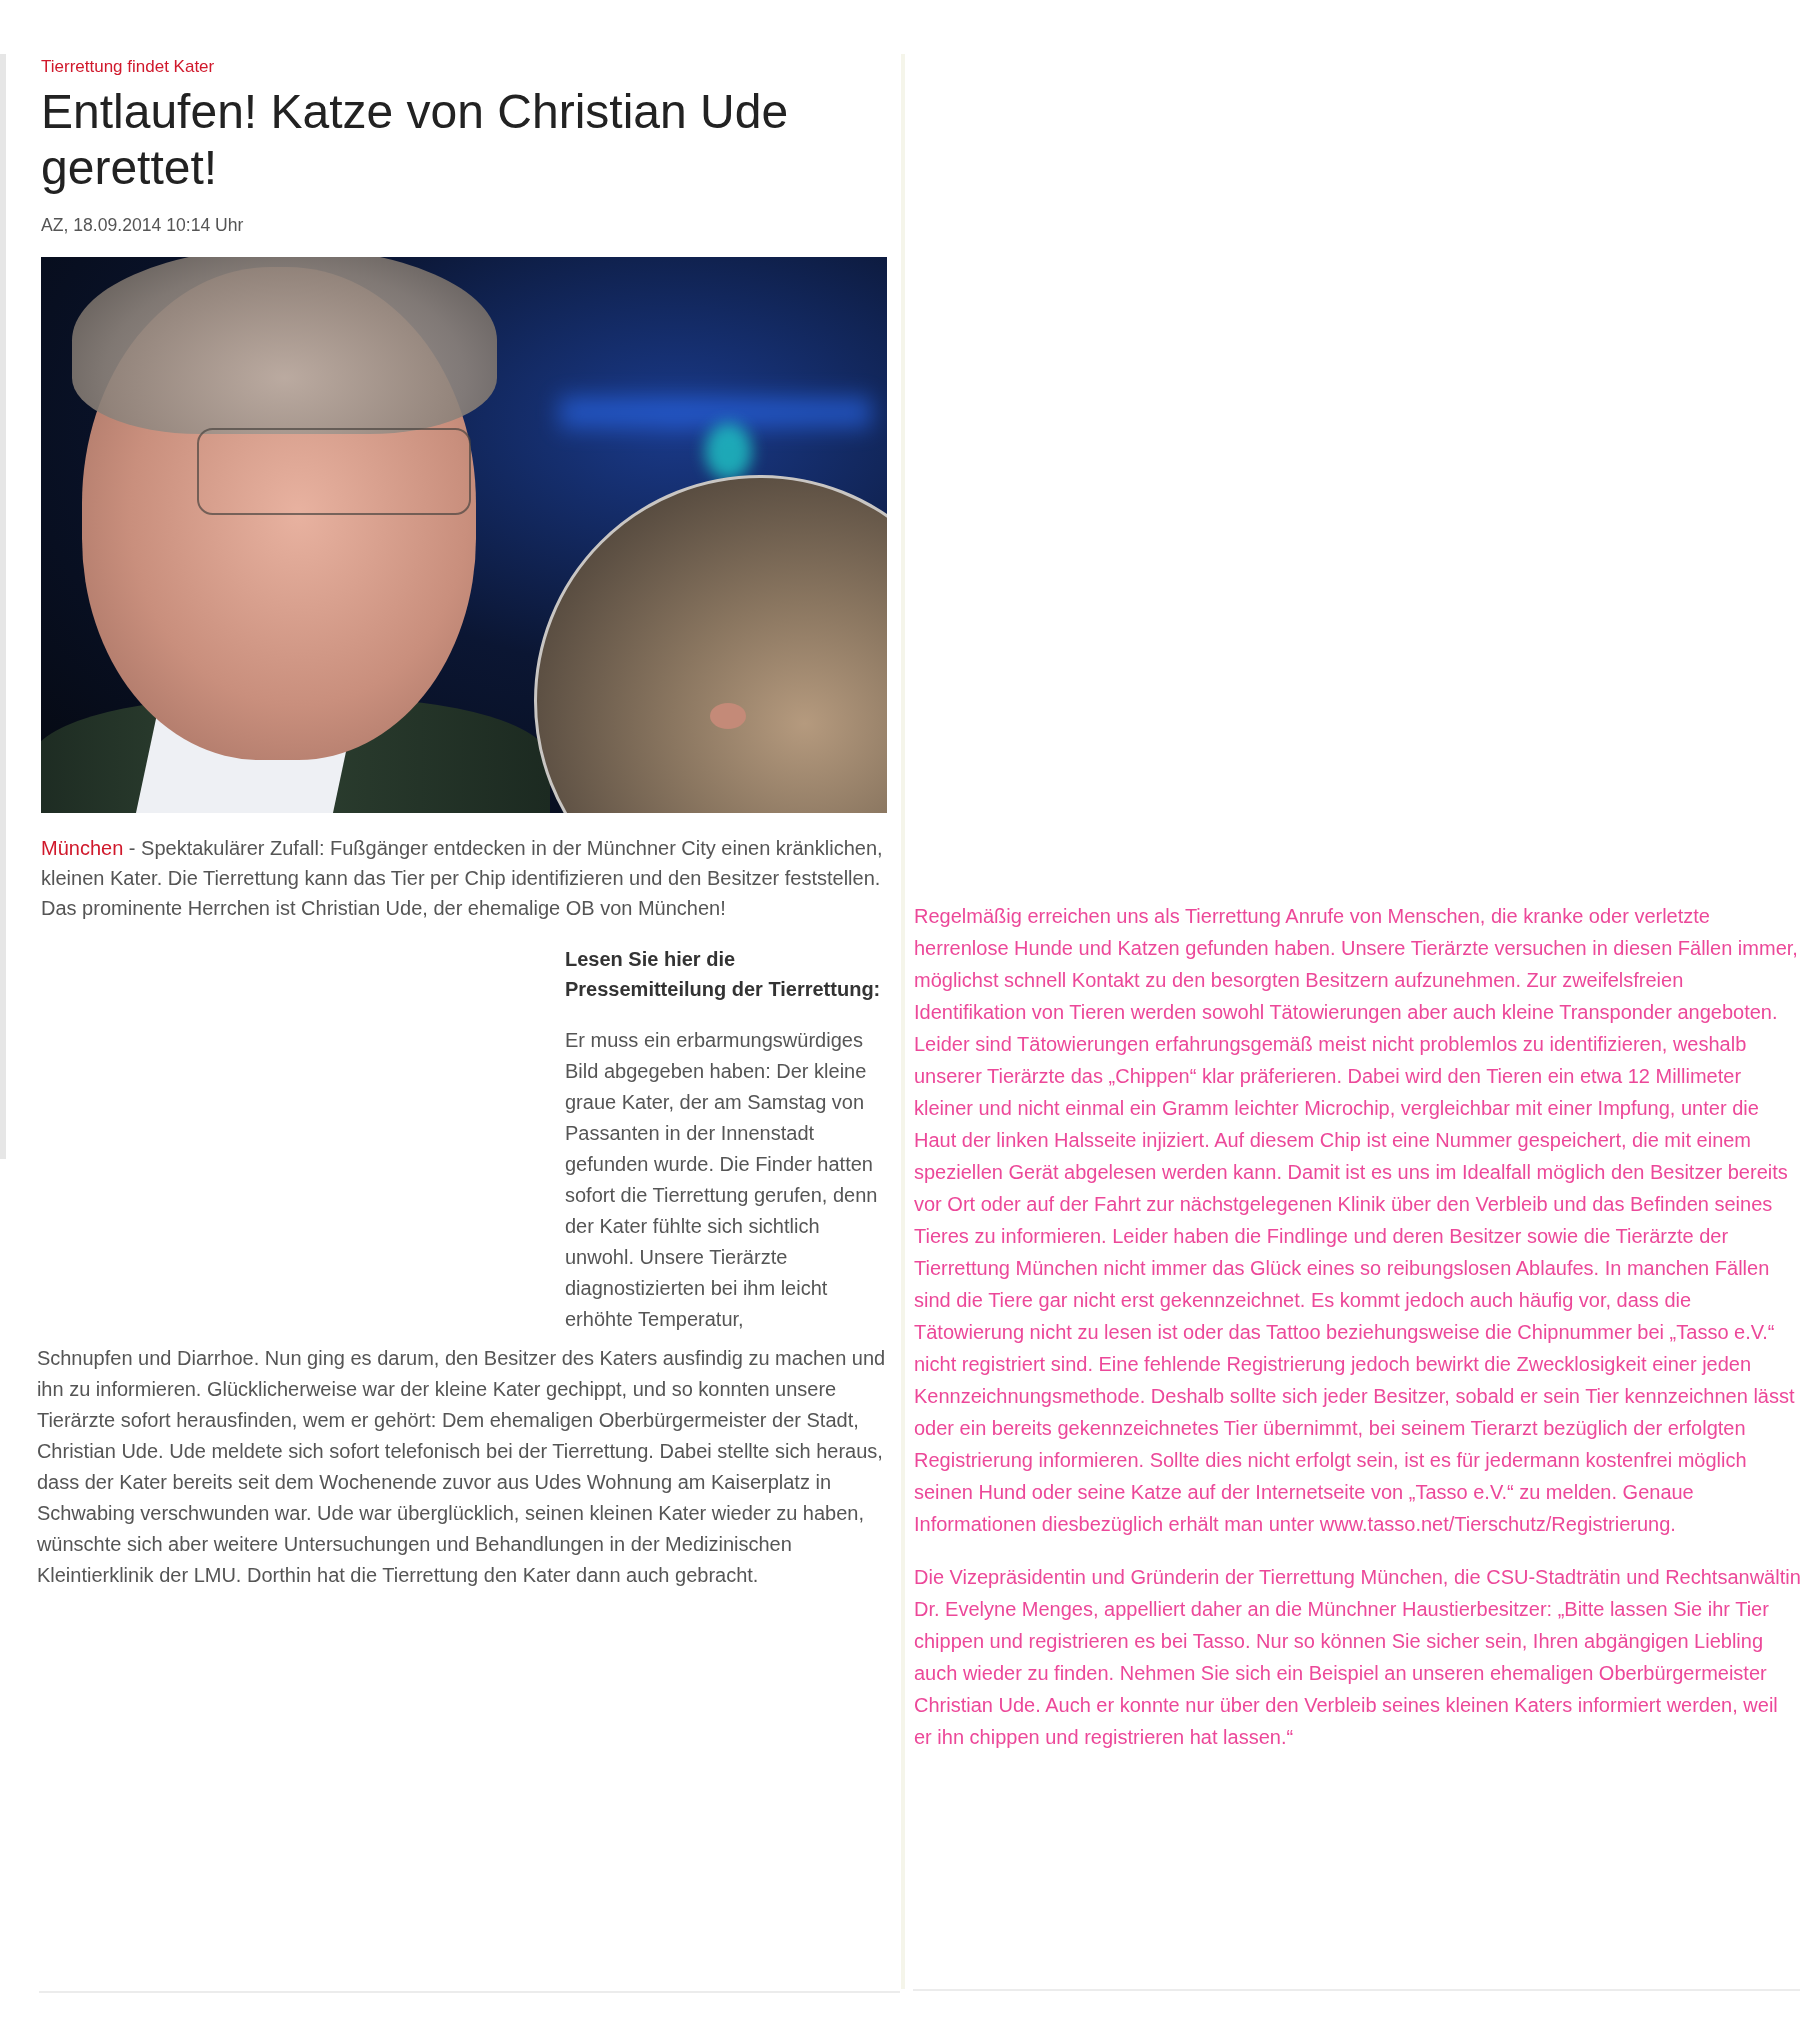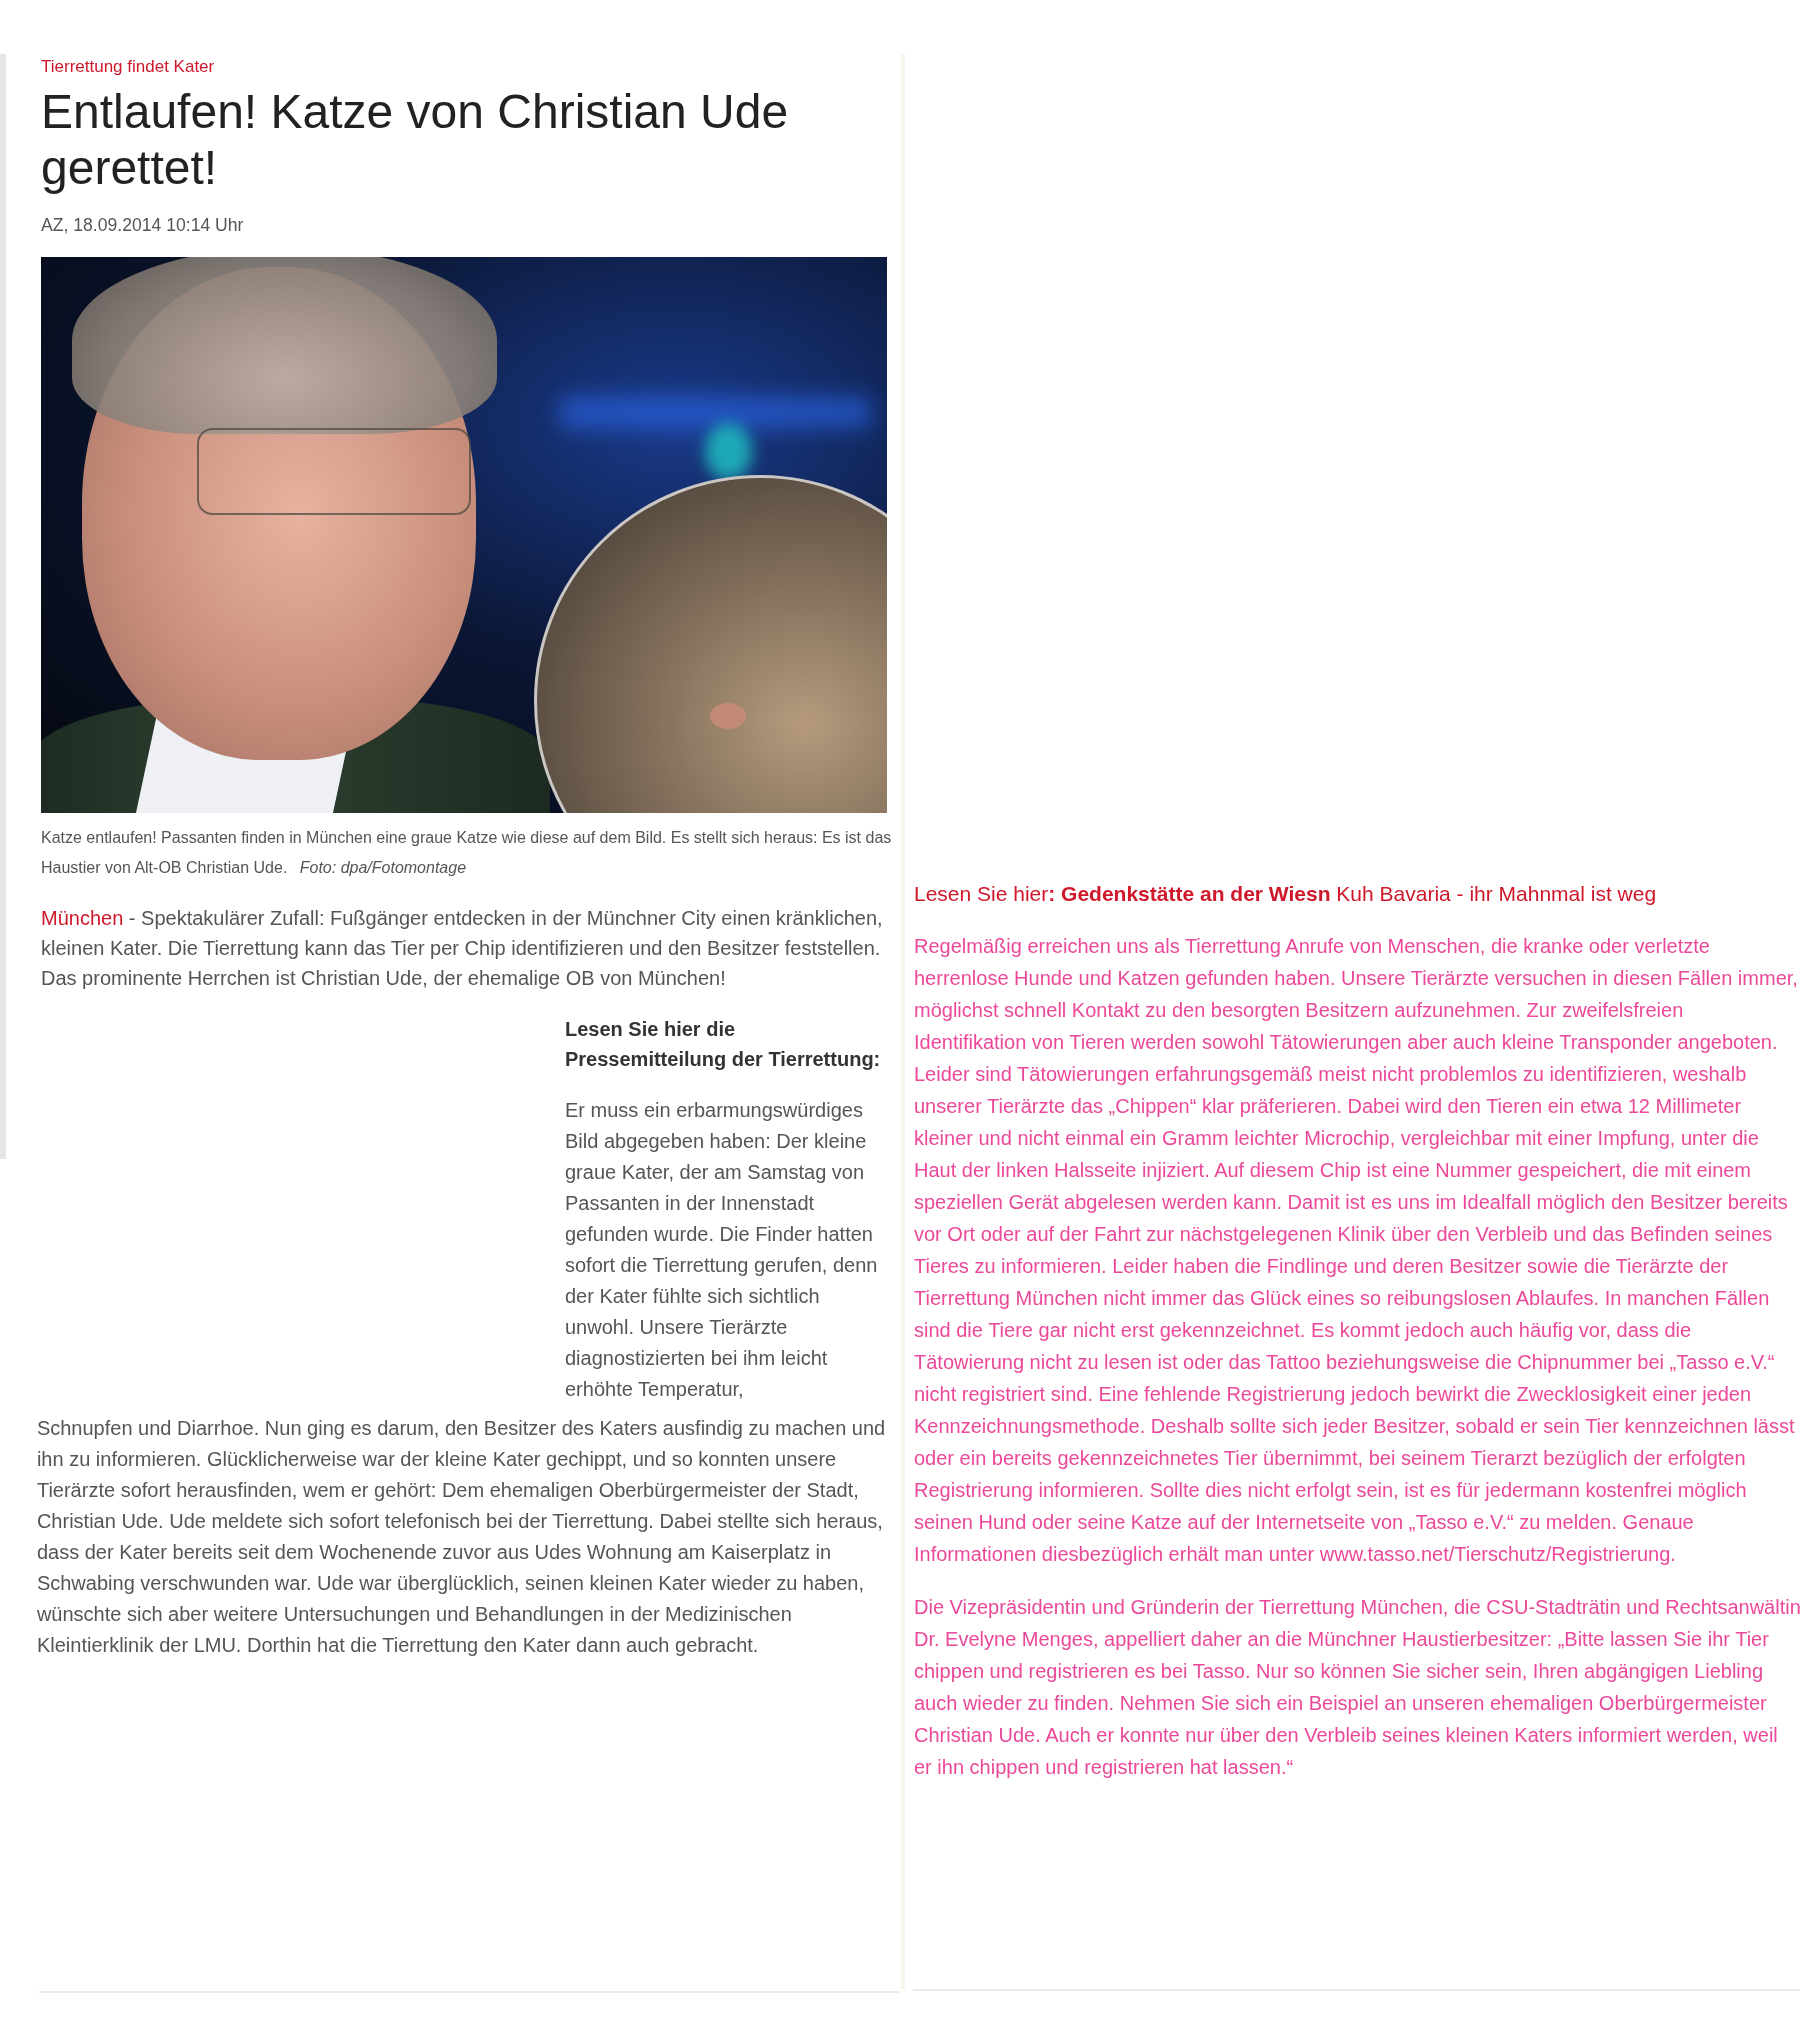--- a/index.html
+++ b/index.html
@@ -60,41 +60,35 @@
     <div class="light1"></div>
     <div class="jacket"></div>
     <div class="shirt"></div>
     <div class="man-head"></div>
     <div class="hair"></div>
     <div class="glasses"></div>
     <div class="cat-circle"></div>
     <div class="cat-nose"></div>
   </div>
 
-  <p class="caption">
-    <span>Katze entlaufen! Passanten finden in München eine graue Katze wie diese auf dem Bild. Es stellt sich heraus: Es ist das Haustier von Alt-OB Christian Ude.</span><span class="credit">Foto: dpa/Fotomontage</span>
-  </p>
 
 
   <p class="bodytext">
     <a class="red" style="text-decoration:none;">München</a><span> - Spektakulärer Zufall: Fußgänger entdecken in der Münchner City einen kränklichen, kleinen Kater. Die Tierrettung kann das Tier per Chip identifizieren und den Besitzer feststellen. Das prominente Herrchen ist Christian Ude, der ehemalige OB von München!</span>
   </p>
 
   <div class="press">
     <div class="press-spacer"></div>
     <div class="press-box">
       <p class="press-title">Lesen Sie hier die Pressemitteilung der Tierrettung:</p>
       <p class="press-text">Er muss ein erbarmungswürdiges Bild abgegeben haben: Der kleine graue Kater, der am Samstag von Passanten in der Innenstadt gefunden wurde. Die Finder hatten sofort die Tierrettung gerufen, denn der Kater fühlte sich sichtlich unwohl. Unsere Tierärzte diagnostizierten bei ihm leicht erhöhte Temperatur,</p>
     </div>
   </div>
   <p class="press-cont">Schnupfen und Diarrhoe. Nun ging es darum, den Besitzer des Katers ausfindig zu machen und ihn zu informieren. Glücklicherweise war der kleine Kater gechippt, und so konnten unsere Tierärzte sofort herausfinden, wem er gehört: Dem ehemaligen Oberbürgermeister der Stadt, Christian Ude. Ude meldete sich sofort telefonisch bei der Tierrettung. Dabei stellte sich heraus, dass der Kater bereits seit dem Wochenende zuvor aus Udes Wohnung am Kaiserplatz in Schwabing verschwunden war. Ude war überglücklich, seinen kleinen Kater wieder zu haben, wünschte sich aber weitere Untersuchungen und Behandlungen in der Medizinischen Kleintierklinik der LMU. Dorthin hat die Tierrettung den Kater dann auch gebracht.</p>
 </div>
 <div class="hr" style="left:39px; top:1991px; width:861px;"></div>
 
 <div class="right-col">
-  <p class="readmore">
-    <span class="red">Lesen Sie hier</span><b>: </b><b>Gedenkstätte an der Wiesn</b><span class="red"> Kuh Bavaria - ihr Mahnmal ist weg</span>
-  </p>
   <p class="rtext">Regelmäßig erreichen uns als Tierrettung Anrufe von Menschen, die kranke oder verletzte herrenlose Hunde und Katzen gefunden haben. Unsere Tierärzte versuchen in diesen Fällen immer, möglichst schnell Kontakt zu den besorgten Besitzern aufzunehmen. Zur zweifelsfreien Identifikation von Tieren werden sowohl Tätowierungen aber auch kleine Transponder angeboten. Leider sind Tätowierungen erfahrungsgemäß meist nicht problemlos zu identifizieren, weshalb unserer Tierärzte das „Chippen“ klar präferieren. Dabei wird den Tieren ein etwa 12 Millimeter kleiner und nicht einmal ein Gramm leichter Microchip, vergleichbar mit einer Impfung, unter die Haut der linken Halsseite injiziert. Auf diesem Chip ist eine Nummer gespeichert, die mit einem speziellen Gerät abgelesen werden kann. Damit ist es uns im Idealfall möglich den Besitzer bereits vor Ort oder auf der Fahrt zur nächstgelegenen Klinik über den Verbleib und das Befinden seines Tieres zu informieren. Leider haben die Findlinge und deren Besitzer sowie die Tierärzte der Tierrettung München nicht immer das Glück eines so reibungslosen Ablaufes. In manchen Fällen sind die Tiere gar nicht erst gekennzeichnet. Es kommt jedoch auch häufig vor, dass die Tätowierung nicht zu lesen ist oder das Tattoo beziehungsweise die Chipnummer bei „Tasso e.V.“ nicht registriert sind. Eine fehlende Registrierung jedoch bewirkt die Zwecklosigkeit einer jeden Kennzeichnungsmethode. Deshalb sollte sich jeder Besitzer, sobald er sein Tier kennzeichnen lässt oder ein bereits gekennzeichnetes Tier übernimmt, bei seinem Tierarzt bezüglich der erfolgten Registrierung informieren. Sollte dies nicht erfolgt sein, ist es für jedermann kostenfrei möglich seinen Hund oder seine Katze auf der Internetseite von „Tasso e.V.“ zu melden. Genaue Informationen diesbezüglich erhält man unter www.tasso.net/Tierschutz/Registrierung.</p>
   <p class="rtext">Die Vizepräsidentin und Gründerin der Tierrettung München, die CSU-Stadträtin und Rechtsanwältin Dr. Evelyne Menges, appelliert daher an die Münchner Haustierbesitzer: „Bitte lassen Sie ihr Tier chippen und registrieren es bei Tasso. Nur so können Sie sicher sein, Ihren abgängigen Liebling auch wieder zu finden. Nehmen Sie sich ein Beispiel an unseren ehemaligen Oberbürgermeister Christian Ude. Auch er konnte nur über den Verbleib seines kleinen Katers informiert werden, weil er ihn chippen und registrieren hat lassen.“</p>
 </div>
 <div class="hr" style="left:913px; top:1989px; width:887px;"></div>
 
 
 </body></html>

